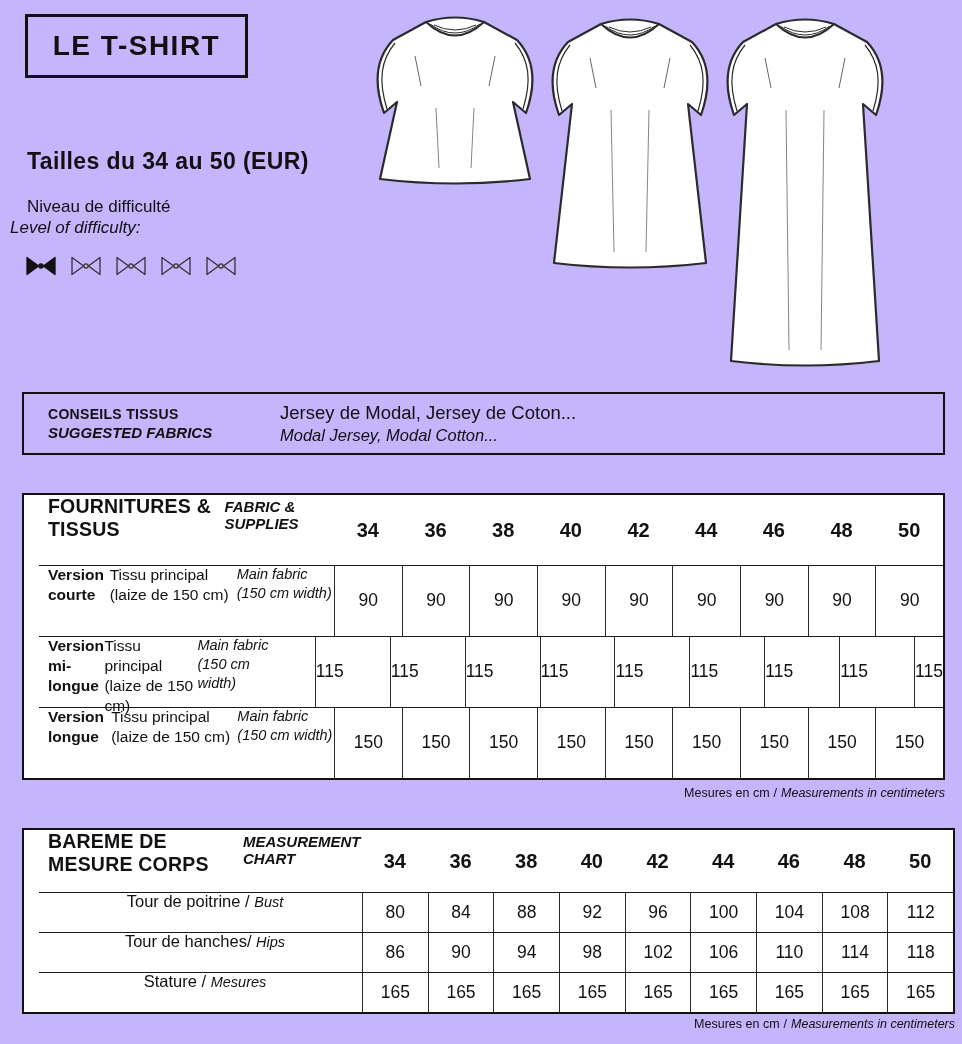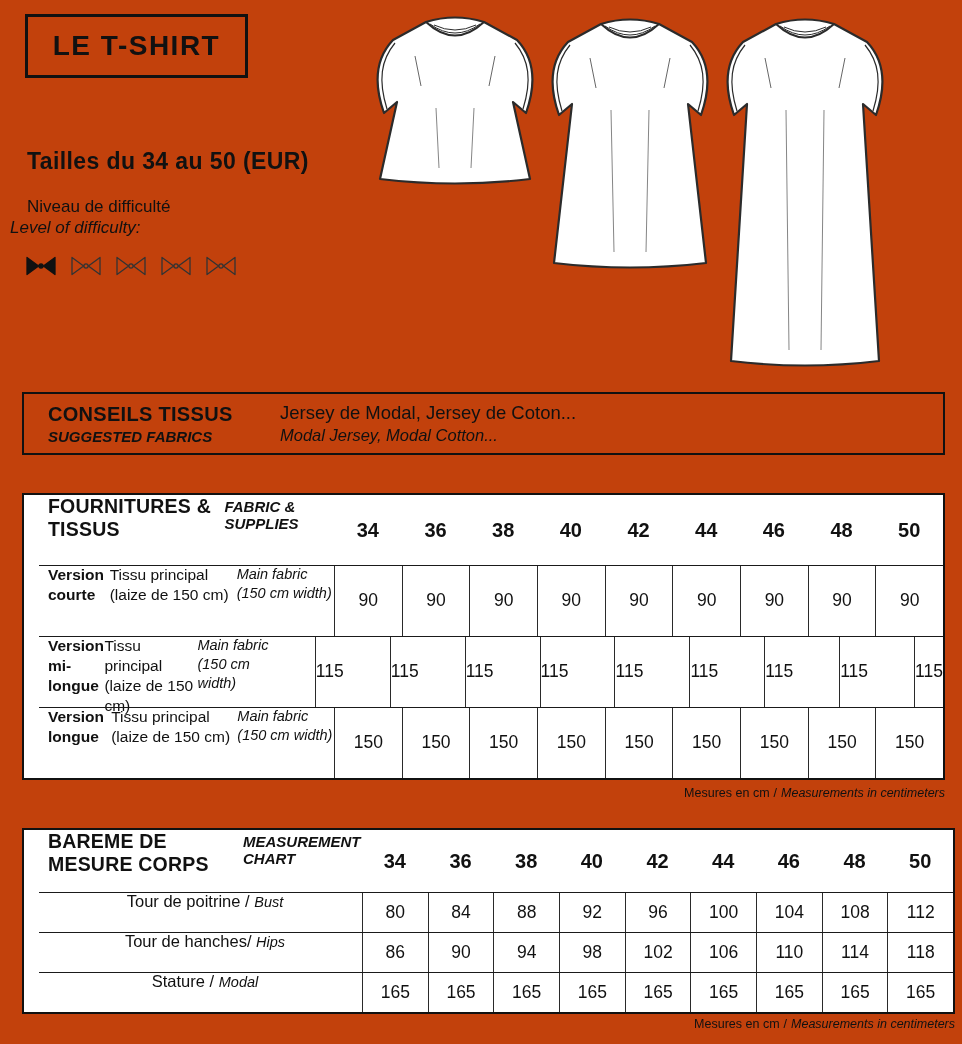--- a/index.html
+++ b/index.html
@@ -1,40 +1,40 @@
 <!DOCTYPE html>
 <html><head>
 <meta charset="utf-8">
 <style>
   html,body{margin:0;padding:0;background:#fff;}
   body{width:962px;height:1044px;position:relative;overflow:hidden;
        font-family:"Liberation Sans",sans-serif;color:#111;}
 
-  .page{position:absolute;inset:0;background:#c2410c;}
+  .page{position:absolute;inset:0;background:#c4b5fd;}
 
   
   .title-box{position:absolute;left:25px;top:14px;width:223px;height:64px;
     border:3.5px solid #111;display:flex;align-items:center;justify-content:center;
     box-sizing:border-box;}
   .title-box span{font-weight:bold;font-size:28px;letter-spacing:1.5px;}
 
   
   .drawings{position:absolute;left:355px;top:6px;}
 
   
   .sizes-line{position:absolute;left:27px;top:148px;font-size:23px;font-weight:bold;letter-spacing:.4px;}
   .diff-fr{position:absolute;left:27px;top:197px;font-size:17px;}
   .diff-en{position:absolute;left:10px;top:218px;font-size:17px;font-style:italic;}
   .diff-icons{position:absolute;left:25px;top:255px;display:flex;gap:13px;}
 
   
   .fabric-box{position:absolute;left:22px;top:392px;width:923px;height:63px;
     border:2px solid #111;box-sizing:border-box;display:flex;align-items:center;}
   .fb-label{padding-left:24px;width:232px;flex:0 0 auto;}
-  .fb-label .fr{font-size:20px;font-weight:bold;letter-spacing:.3px;}
+  .fb-label .fr{font-size:14px;font-weight:bold;letter-spacing:.3px;}
   .fb-label .en{font-size:15px;font-weight:bold;font-style:italic;margin-top:2px;}
   .fb-value .fr{font-size:18.5px;}
   .fb-value .en{font-size:16.5px;font-style:italic;margin-top:2px;}
 
   
   .tbl{position:absolute;left:22px;border:2px solid #111;box-sizing:border-box;background:#fff;}
   .t1{top:493px;width:923px;}
   .t2{top:828px;width:933px;}
   .row{display:flex;box-sizing:border-box;position:relative;}
   .data-row::before{content:"";position:absolute;left:15px;right:0;top:0;
@@ -266,21 +266,21 @@
         <div class="cell val-cell">94</div>
         <div class="cell val-cell">98</div>
         <div class="cell val-cell">102</div>
         <div class="cell val-cell">106</div>
         <div class="cell val-cell">110</div>
         <div class="cell val-cell">114</div>
         <div class="cell val-cell">118</div>
       </div>
       <div class="row data-row" style="height: 40px;">
         <div class="cell label-cell" style="width: 338px;">
-          <div class="t2-label"><span>Stature /</span> <span class="en">Modal</span></div>
+          <div class="t2-label"><span>Stature /</span> <span class="en">Mesures</span></div>
         </div>
         <div class="cell val-cell">165</div>
         <div class="cell val-cell">165</div>
         <div class="cell val-cell">165</div>
         <div class="cell val-cell">165</div>
         <div class="cell val-cell">165</div>
         <div class="cell val-cell">165</div>
         <div class="cell val-cell">165</div>
         <div class="cell val-cell">165</div>
         <div class="cell val-cell">165</div>

